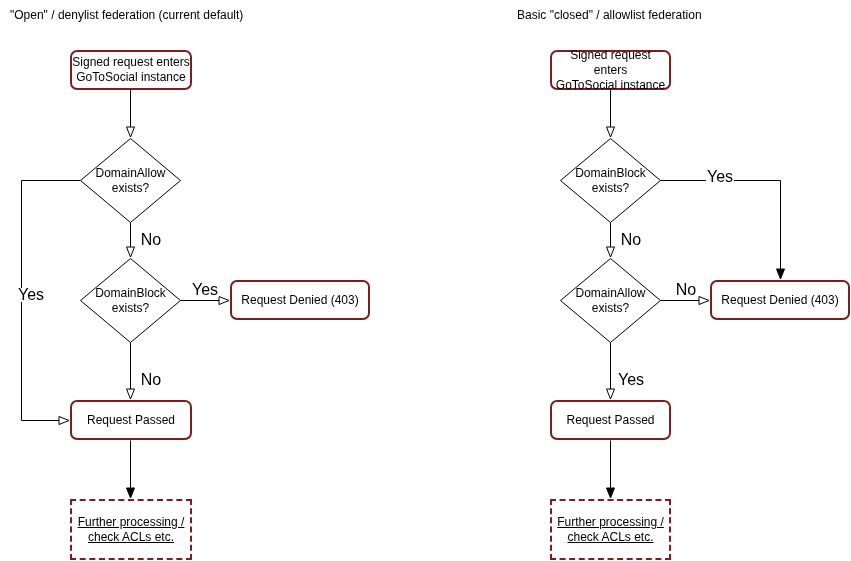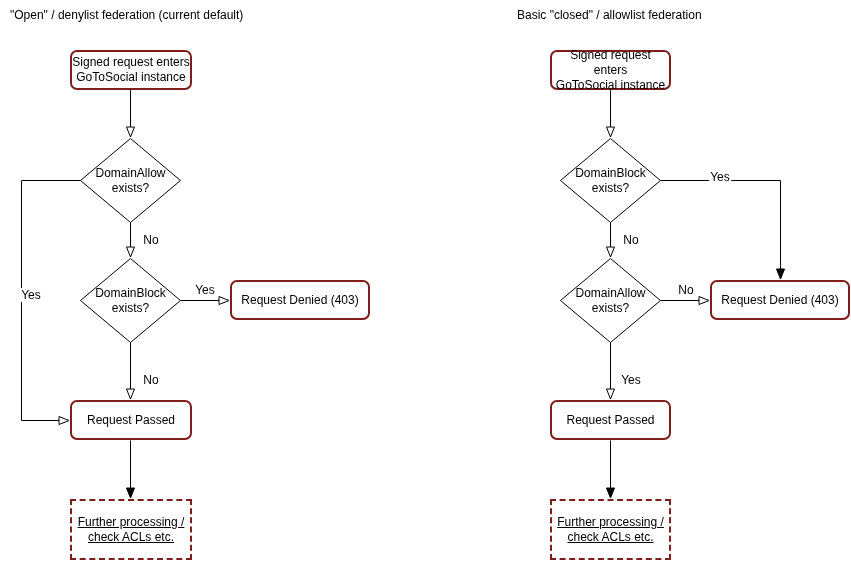--- a/index.html
+++ b/index.html
@@ -53,21 +53,21 @@
     transform: translate(-50%, -50%);
     text-align: center;
     white-space: pre-line;
     font-size: 12px;
     line-height: 15px;
     width: max-content;
   }
   .edge-label {
     position: absolute;
     transform: translate(-50%, -50%);
-    font-size: 12px;
+    font-size: 16px;
     line-height: 14px;
     background: #ffffff;
     padding: 0 1px;
     white-space: nowrap;
   }
 </style>
 </head>
 <body>
 
 <div class="canvas">

